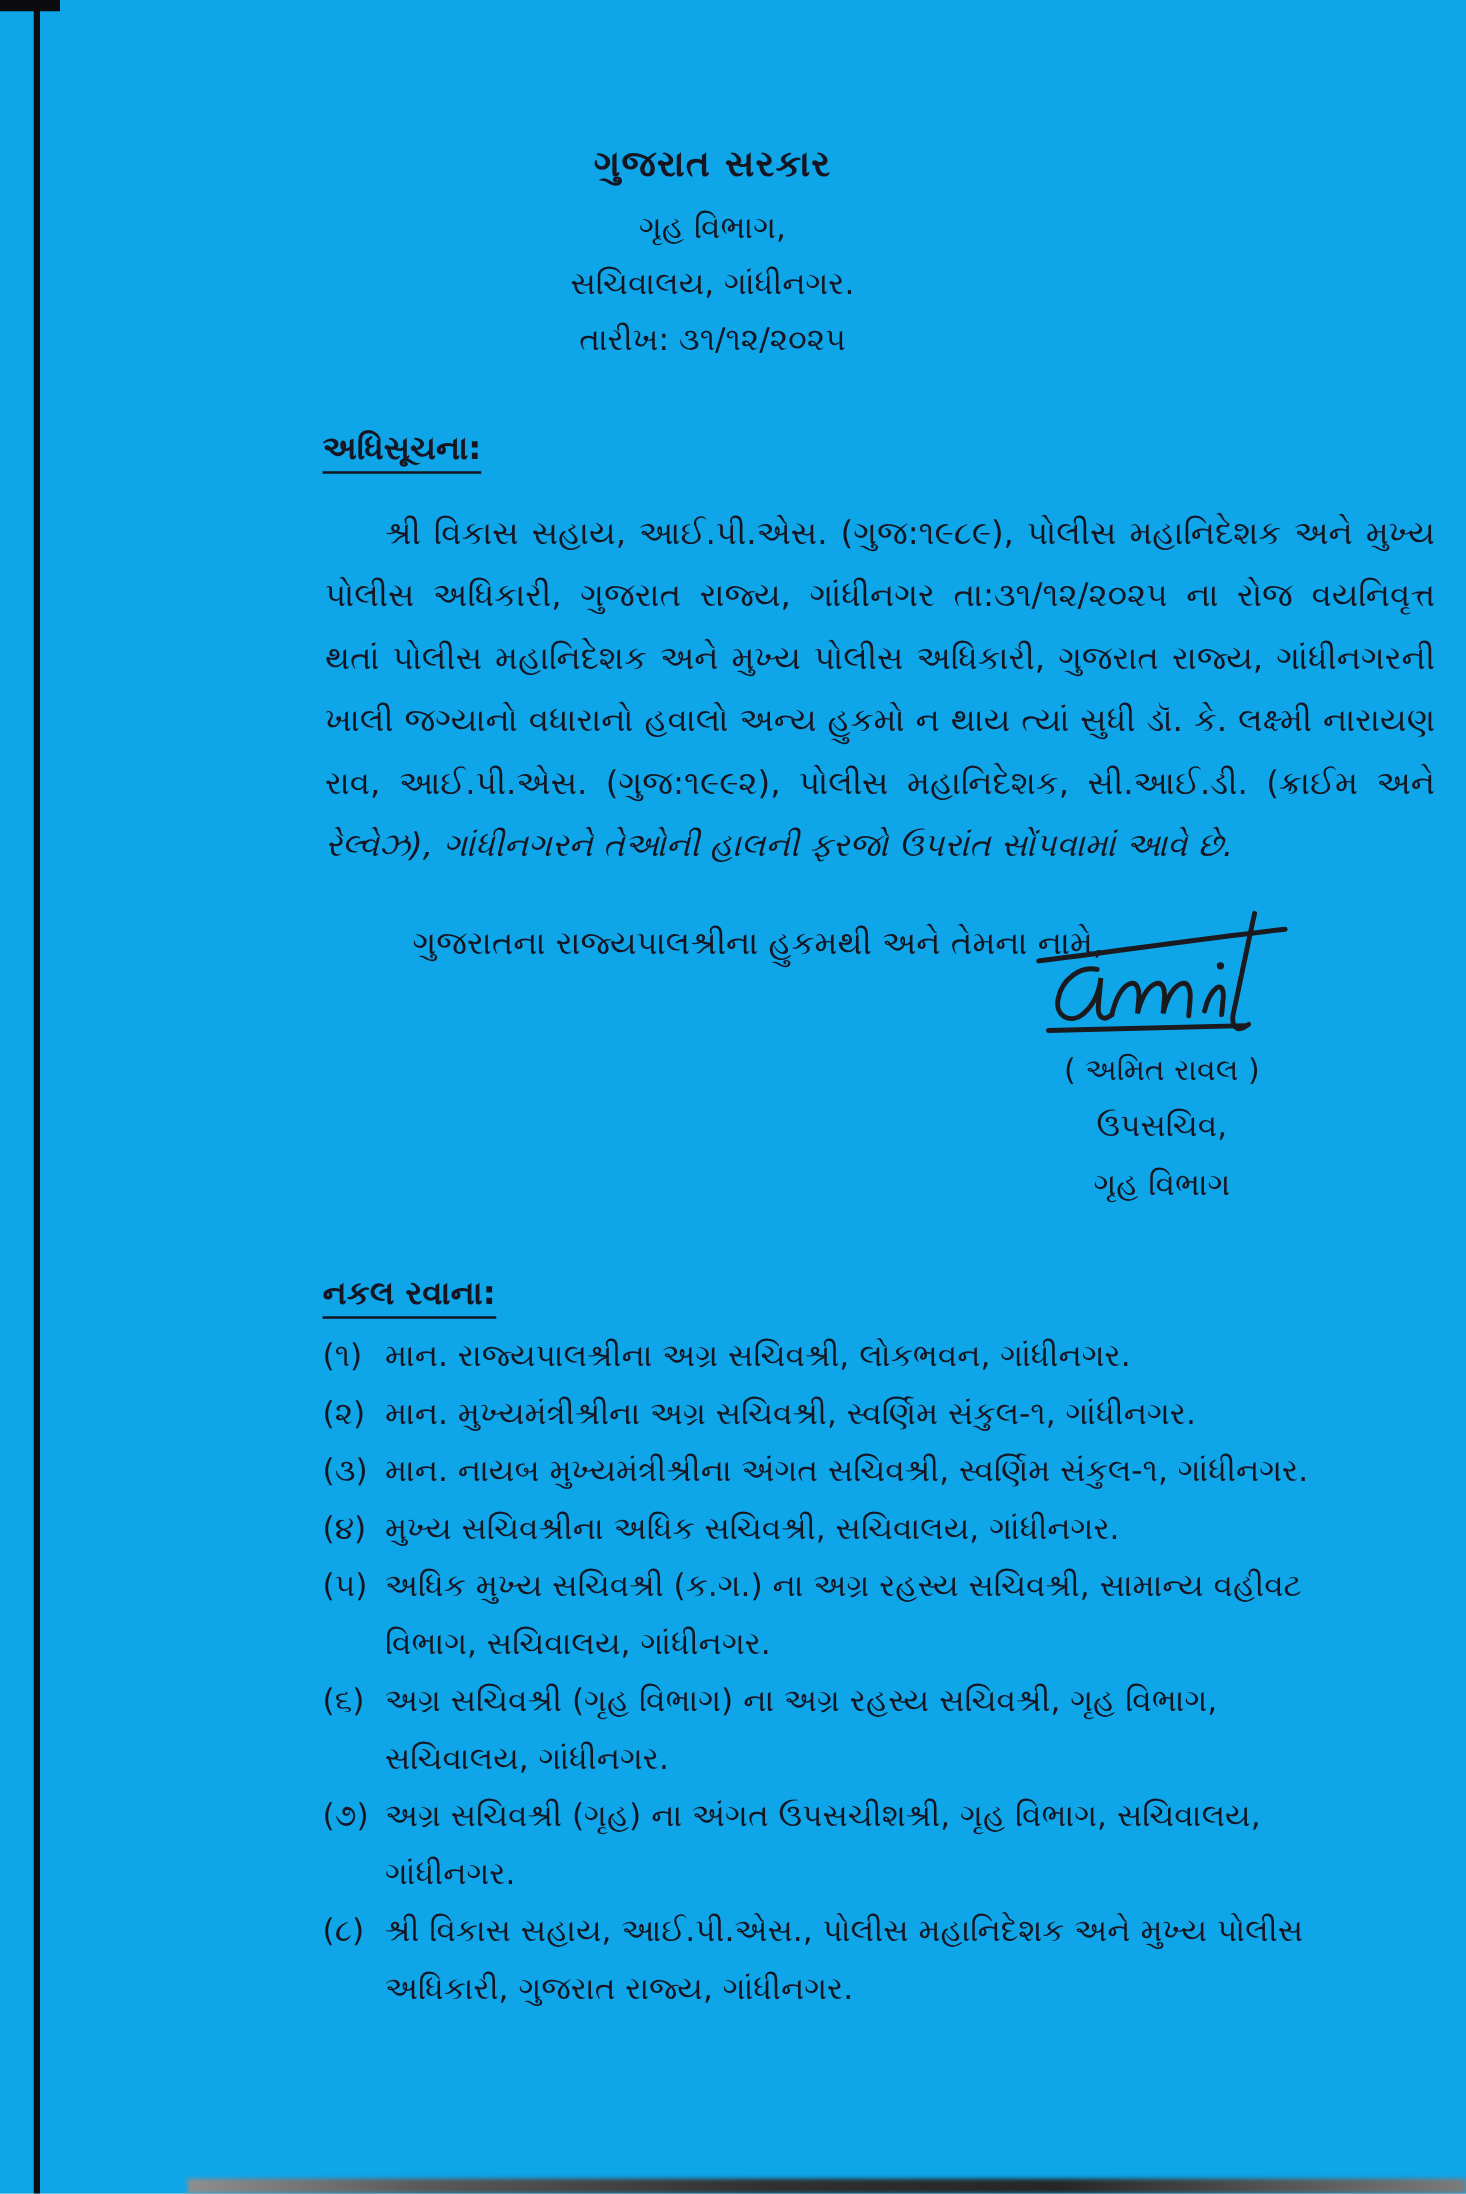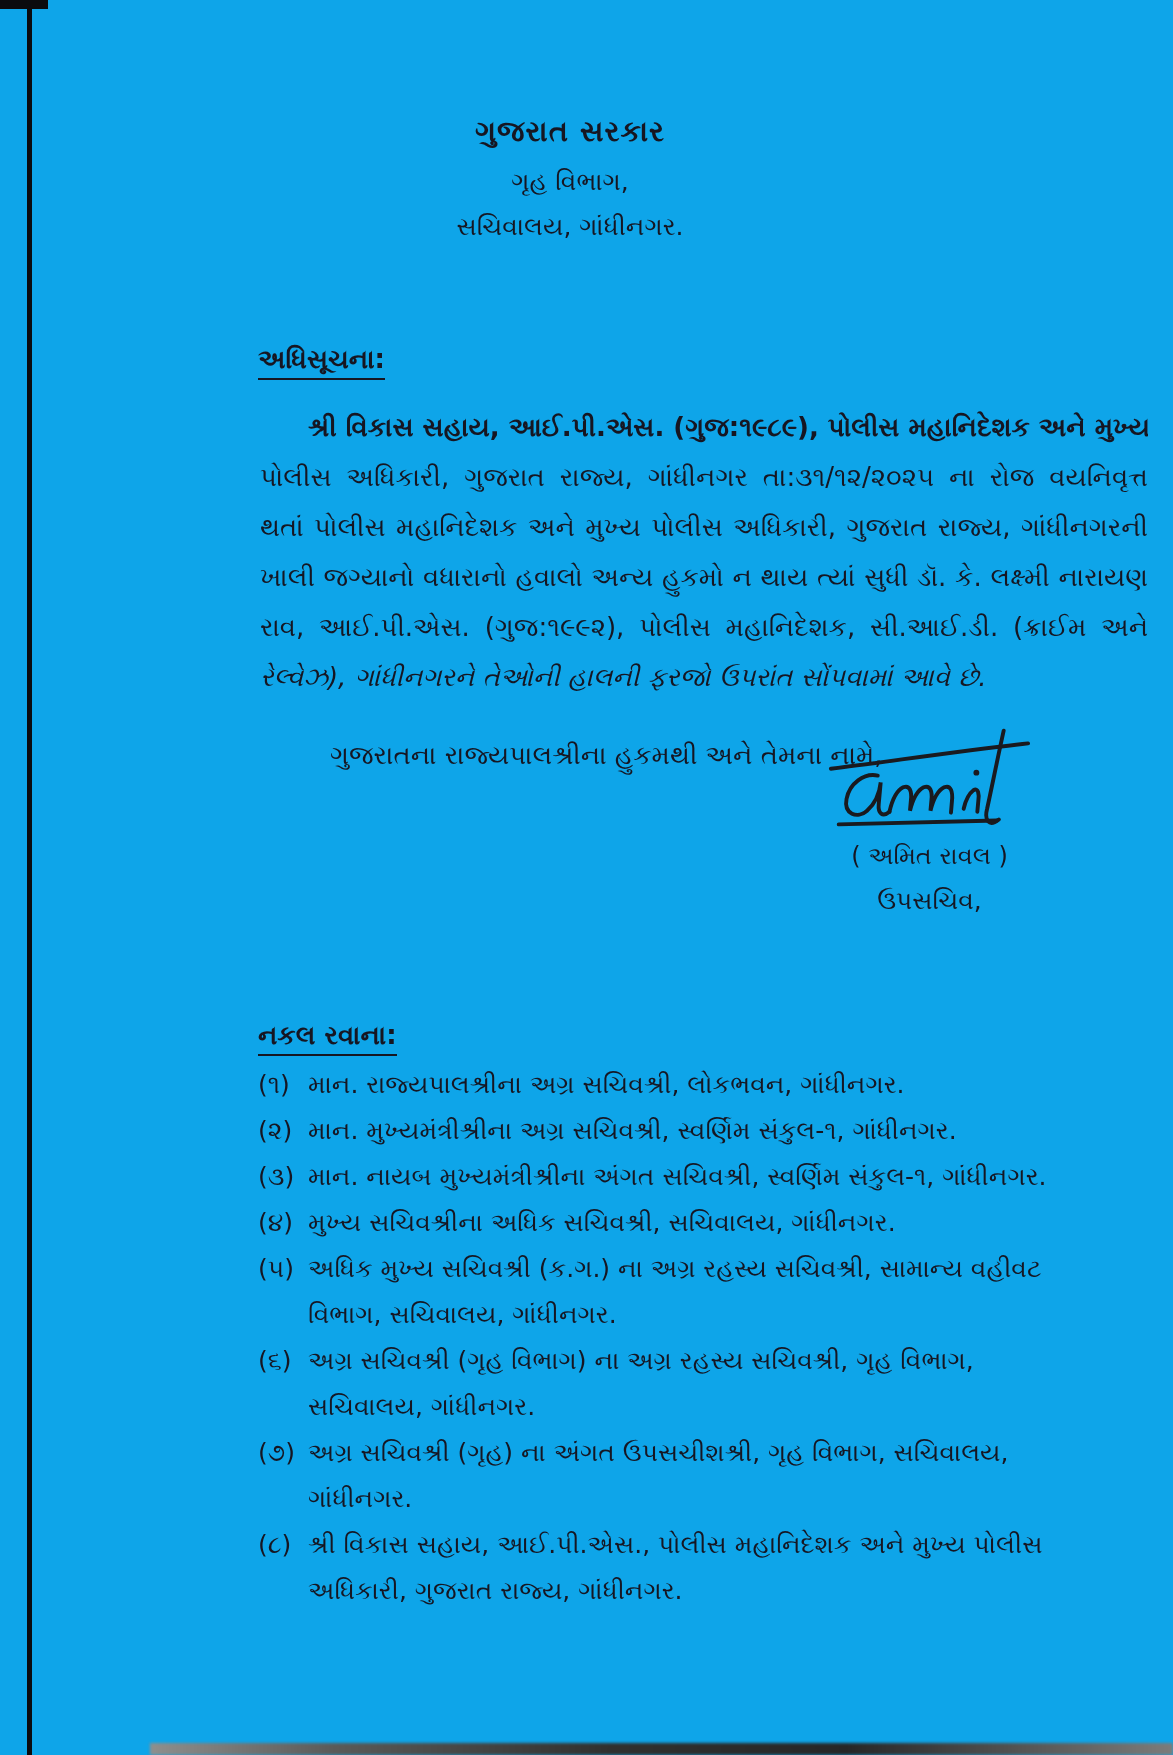--- a/index.html
+++ b/index.html
@@ -24,21 +24,21 @@
   .lh-line{font-size:25px;height:45px;line-height:40px;}
   
   .heading{position:absolute;left:258px;font-size:26px;font-weight:bold;}
   .heading .ul{display:inline-block;border-bottom:2.5px solid #161622;padding-bottom:3px;}
   .h-notif{top:344px;}
   .h-copies{top:1020px;text-align:right;}
   
   .body-par{position:absolute;left:260px;top:402px;width:888px;font-size:26px;}
   .jline{height:50px;line-height:50px;white-space:nowrap;overflow:hidden;
          text-align:justify;text-align-last:justify;}
-  .jline.first{text-indent:48px;font-weight:bold;}
+  .jline.first{text-indent:48px;}
   .jline.last{text-align-last:left;font-style:italic;}
   
   .order-line{position:absolute;left:330px;top:735px;font-size:26px;line-height:40px;white-space:nowrap;}
   
   .sign-col{position:absolute;left:812px;top:720px;width:235px;text-align:center;}
   .sign-col svg{display:block;margin:0 auto;}
   .sign-name{font-size:24px;height:41px;line-height:36px;white-space:nowrap;}
   .sign-desig{font-size:25px;height:47px;line-height:44px;}
   .sign-dept{font-size:25px;line-height:44px;}
   
@@ -53,20 +53,21 @@
 <div class="page">
 
   <div class="edge-left"></div>
   <div class="edge-top"></div>
   <div class="edge-bottom"></div>
 
   <div class="letterhead">
     <div class="lh-title">ગુજરાત સરકાર</div>
     <div class="lh-line">ગૃહ વિભાગ,</div>
     <div class="lh-line">સચિવાલય, ગાંધીનગર.</div>
+    <div class="lh-line">તારીખ: ૩૧/૧૨/૨૦૨૫</div>
   </div>
 
   <div class="heading h-notif">
     <span class="ul">અધિસૂચના:</span>
   </div>
 
   <div class="body-par">
       <div class="jline first">શ્રી વિકાસ સહાય, આઈ.પી.એસ. (ગુજ:૧૯૮૯), પોલીસ મહાનિદેશક અને મુખ્ય</div>
       <div class="jline">પોલીસ અધિકારી, ગુજરાત રાજ્ય, ગાંધીનગર તા:૩૧/૧૨/૨૦૨૫ ના રોજ વયનિવૃત્ત</div>
       <div class="jline">થતાં પોલીસ મહાનિદેશક અને મુખ્ય પોલીસ અધિકારી, ગુજરાત રાજ્ય, ગાંધીનગરની</div>
@@ -88,20 +89,21 @@
 
       <path d="M64 91 C 67 78, 72 69, 78 66 C 85 63, 87 71, 86 79 L 85 90 C 88 78, 93 69, 99 66 C 106 63, 108 71, 107 79 L 106 90 C 109 78, 114 69, 120 66 C 127 63, 129 71, 128 80 L 127 92"></path>
 
       <path d="M140 88 C 142 79, 146 72, 150 69 C 155 66, 156 73, 155 80 L 154 91"></path>
       <circle cx="153" cy="51" r="3" fill="#1a1a1f" stroke="none"></circle>
 
       <path d="M181 8 C 175 35, 168 70, 164 88 C 161 100, 166 107, 176 99"></path>
     </svg>
     <div class="sign-name">( અમિત રાવલ )</div>
     <div class="sign-desig">ઉપસચિવ,</div>
+    <div class="sign-dept">ગૃહ વિભાગ</div>
   </div>
 
   <div class="heading h-copies">
     <span class="ul">નકલ રવાના:</span>
   </div>
 
   <div class="copies-list">
       <div class="copy-item">
         <span class="copy-num">(૧)</span>
         <div class="copy-line">માન. રાજ્યપાલશ્રીના અગ્ર સચિવશ્રી, લોકભવન, ગાંધીનગર.</div>

